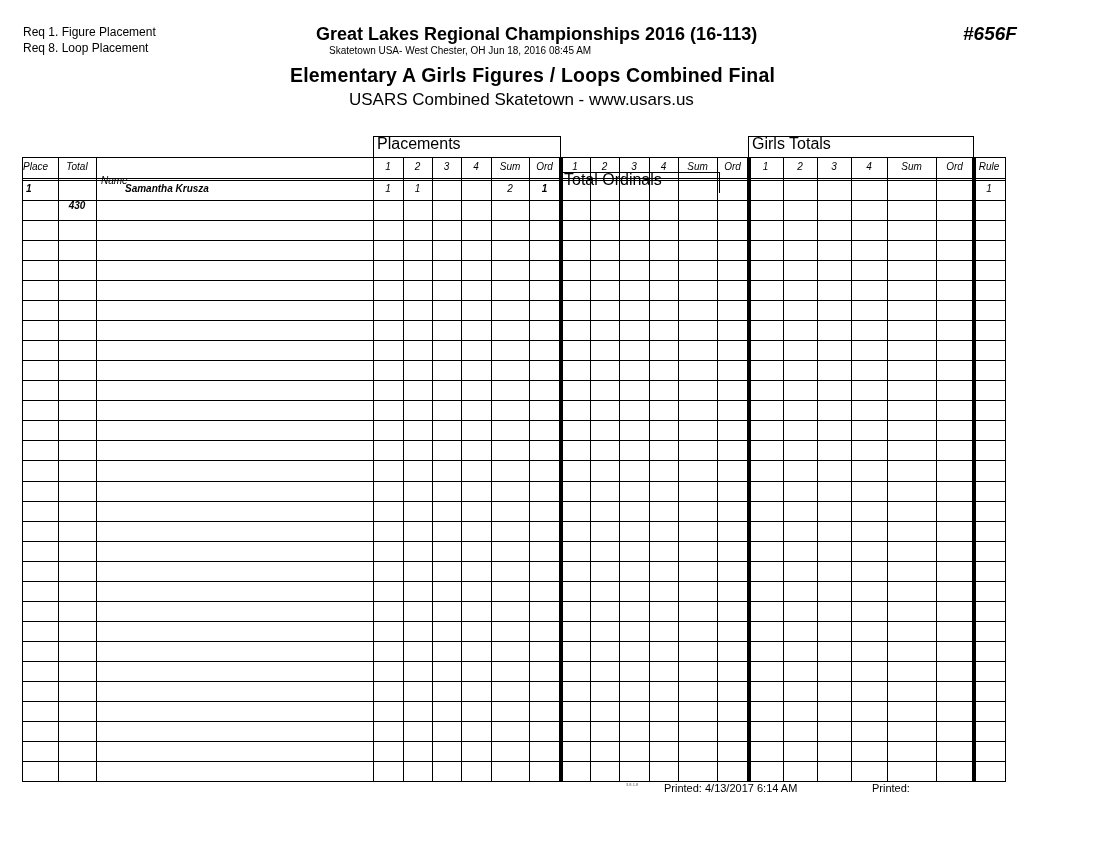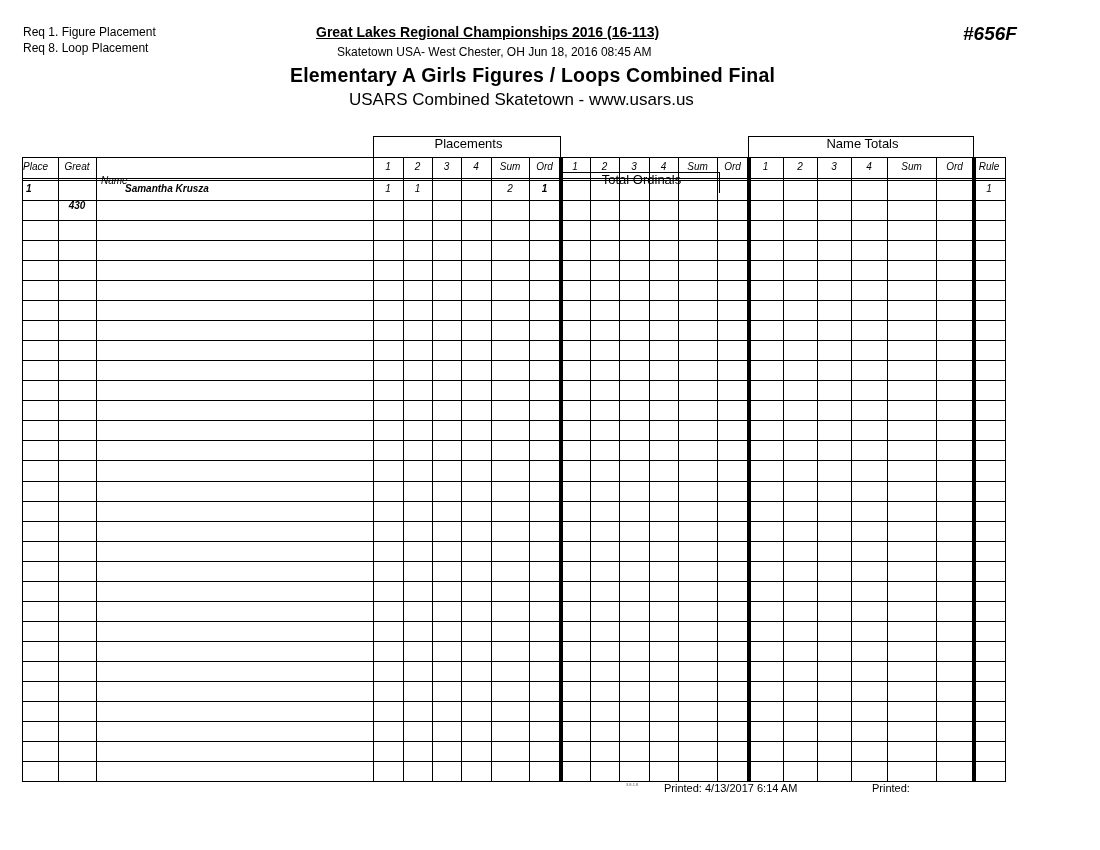--- a/index.html
+++ b/index.html
@@ -1,24 +1,24 @@
 <!DOCTYPE html>
 <html><head>
 <meta charset="utf-8">
 <style>
   html, body { margin:0; padding:0; background:#ffffff; }
   body { width:1100px; height:850px; position:relative; overflow:hidden; font-family:"Liberation Sans", sans-serif; color:#000; }
   .abs { position:absolute; white-space:nowrap; }
   .req { font-size:12px; line-height:16px; left:23px; }
-  .title { font-weight:bold; font-size:14px;text-decoration:underline; }
-  .subtitle { font-size:12px;margin-left:8px; }
+  .title { font-weight:bold; font-size:18px; }
+  .subtitle { font-size:10px; }
   .event { font-weight:bold; font-size:19.5px; letter-spacing:0.2px; }
   .usars { font-size:17px; }
   .code { font-weight:bold; font-size:19px;font-style:italic; }
-  .grp { position:absolute; top:136px; height:21px; border-left:1px solid #000; border-top:1px solid #000; border-right:1px solid #000; box-sizing:border-box; font-size:13px; padding-left:3px; line-height:14px;text-align:center; }
+  .grp { position:absolute; top:136px; height:21px; border-left:1px solid #000; border-top:1px solid #000; border-right:1px solid #000; box-sizing:border-box; font-size:16px; padding-left:3px; line-height:14px; }
   .cell { position:absolute; box-sizing:border-box; font-size:10px; text-align:center; overflow:hidden;font-style:italic; }
   .hcell { line-height:20px; }
   .dcell { line-height:18px; }
   .bold { font-weight:bold; }
   .left { text-align:left; padding-left:5px; }
   .footer { font-size:11px;padding-left:16px; }
   .ver { font-size:4px; color:#555; }
 </style>
 </head>
 <body>
@@ -27,28 +27,28 @@
 <div class="abs req" style="top:40px;">Req  8.  Loop Placement</div>
 
 <div class="abs title" style="left:316px; top:24px;">Great Lakes Regional Championships 2016 (16-113)</div>
 <div class="abs subtitle" style="left:329px; top:45px;">Skatetown USA- West Chester, OH  Jun 18, 2016  08:45 AM</div>
 <div class="abs event" style="left:290px; top:64px;">Elementary A Girls Figures / Loops Combined Final</div>
 <div class="abs usars" style="left:349px; top:90px;">USARS Combined Skatetown - www.usars.us</div>
 <div class="abs code" style="left:963px; top:23px;">#656F</div>
 
 <div class="grp" style="left:373px; width:188px;">Placements</div>
 <div class="grp" style="left:560px; width:160px;margin-top:36px;">Total Ordinals</div>
-<div class="grp" style="left:748px; width:226px;">Name Totals</div>
+<div class="grp" style="left:748px; width:226px;">Girls Totals</div>
 
 <div id="table">
     <div class="abs" style="left:22px;top:157px;width:984px;height:1px;background:#000"></div>
     <div class="abs" style="left:22px;top:178px;width:984px;height:1px;background:#000"></div>
     <div class="abs" style="left:22px;top:180px;width:984px;height:1px;background:#000"></div>
     <div class="cell hcell" style="left:22px;top:157px;width:36px;height:21px;padding-left:1px;text-align:left;">Place</div>
-    <div class="cell hcell" style="left:58px;top:157px;width:38px;height:21px;">Great</div>
+    <div class="cell hcell" style="left:58px;top:157px;width:38px;height:21px;">Total</div>
     <div class="cell hcell left" style="left:96px;top:171px;width:277px;height:21px;">Name</div>
     <div class="cell hcell" style="left:373px;top:157px;width:30px;height:21px;">1</div>
     <div class="cell hcell" style="left:403px;top:157px;width:29px;height:21px;">2</div>
     <div class="cell hcell" style="left:432px;top:157px;width:29px;height:21px;">3</div>
     <div class="cell hcell" style="left:461px;top:157px;width:30px;height:21px;">4</div>
     <div class="cell hcell" style="left:491px;top:157px;width:38px;height:21px;">Sum</div>
     <div class="cell hcell" style="left:529px;top:157px;width:31px;height:21px;">Ord</div>
     <div class="cell hcell" style="left:560px;top:157px;width:30px;height:21px;">1</div>
     <div class="cell hcell" style="left:590px;top:157px;width:29px;height:21px;">2</div>
     <div class="cell hcell" style="left:619px;top:157px;width:30px;height:21px;">3</div>

